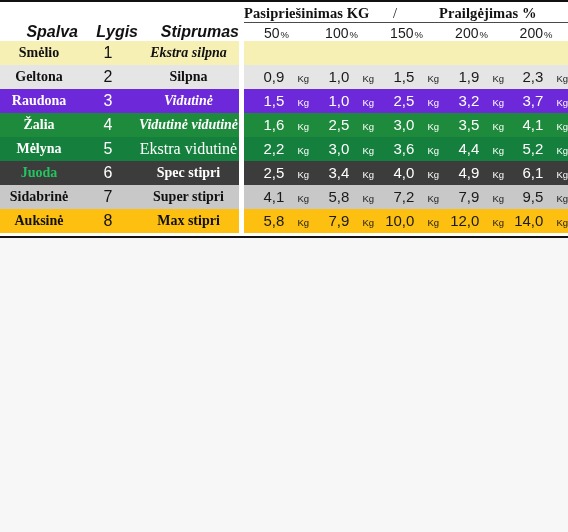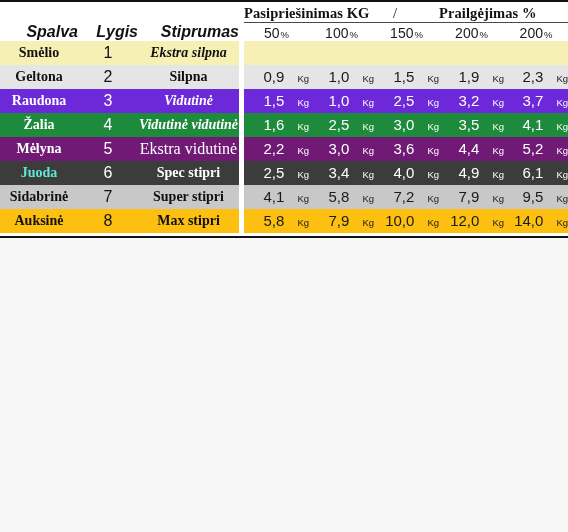--- a/index.html
+++ b/index.html
@@ -227,33 +227,33 @@
           <td class="c-color" style="color: rgb(255, 255, 255);">Žalia</td>
           <td class="c-level" style="color: rgb(255, 255, 255);">4</td>
           <td class="c-strength ital" style="color: rgb(255, 255, 255);">Vidutinė vidutinė</td>
           <td class="gutter"></td>
           <td class="c-val" style="color: rgb(255, 255, 255);"><span>1,6</span><span class="kg">Kg</span></td>
           <td class="c-val" style="color: rgb(255, 255, 255);"><span>2,5</span><span class="kg">Kg</span></td>
           <td class="c-val" style="color: rgb(255, 255, 255);"><span>3,0</span><span class="kg">Kg</span></td>
           <td class="c-val" style="color: rgb(255, 255, 255);"><span>3,5</span><span class="kg">Kg</span></td>
           <td class="c-val" style="color: rgb(255, 255, 255);"><span>4,1</span><span class="kg">Kg</span></td>
         </tr>
-        <tr class="drow" style="background: #701a75; color: rgb(255, 255, 255);">
+        <tr class="drow" style="background: #15803d; color: rgb(255, 255, 255);">
           <td class="c-color" style="color: rgb(255, 255, 255);">Mėlyna</td>
           <td class="c-level" style="color: rgb(255, 255, 255);">5</td>
           <td class="c-strength plain" style="color: rgb(255, 255, 255);">Ekstra vidutinė</td>
           <td class="gutter"></td>
           <td class="c-val" style="color: rgb(255, 255, 255);"><span>2,2</span><span class="kg">Kg</span></td>
           <td class="c-val" style="color: rgb(255, 255, 255);"><span>3,0</span><span class="kg">Kg</span></td>
           <td class="c-val" style="color: rgb(255, 255, 255);"><span>3,6</span><span class="kg">Kg</span></td>
           <td class="c-val" style="color: rgb(255, 255, 255);"><span>4,4</span><span class="kg">Kg</span></td>
           <td class="c-val" style="color: rgb(255, 255, 255);"><span>5,2</span><span class="kg">Kg</span></td>
         </tr>
         <tr class="drow" style="background: rgb(60, 60, 60); color: rgb(255, 255, 255);">
-          <td class="c-color" style="color: #5eead4;">Juoda</td>
+          <td class="c-color" style="color: #22c55e;">Juoda</td>
           <td class="c-level" style="color: rgb(255, 255, 255);">6</td>
           <td class="c-strength" style="color: rgb(255, 255, 255);">Spec stipri</td>
           <td class="gutter"></td>
           <td class="c-val" style="color: rgb(255, 255, 255);"><span>2,5</span><span class="kg">Kg</span></td>
           <td class="c-val" style="color: rgb(255, 255, 255);"><span>3,4</span><span class="kg">Kg</span></td>
           <td class="c-val" style="color: rgb(255, 255, 255);"><span>4,0</span><span class="kg">Kg</span></td>
           <td class="c-val" style="color: rgb(255, 255, 255);"><span>4,9</span><span class="kg">Kg</span></td>
           <td class="c-val" style="color: rgb(255, 255, 255);"><span>6,1</span><span class="kg">Kg</span></td>
         </tr>
         <tr class="drow" style="background: rgb(200, 200, 200); color: rgb(17, 17, 17);">

